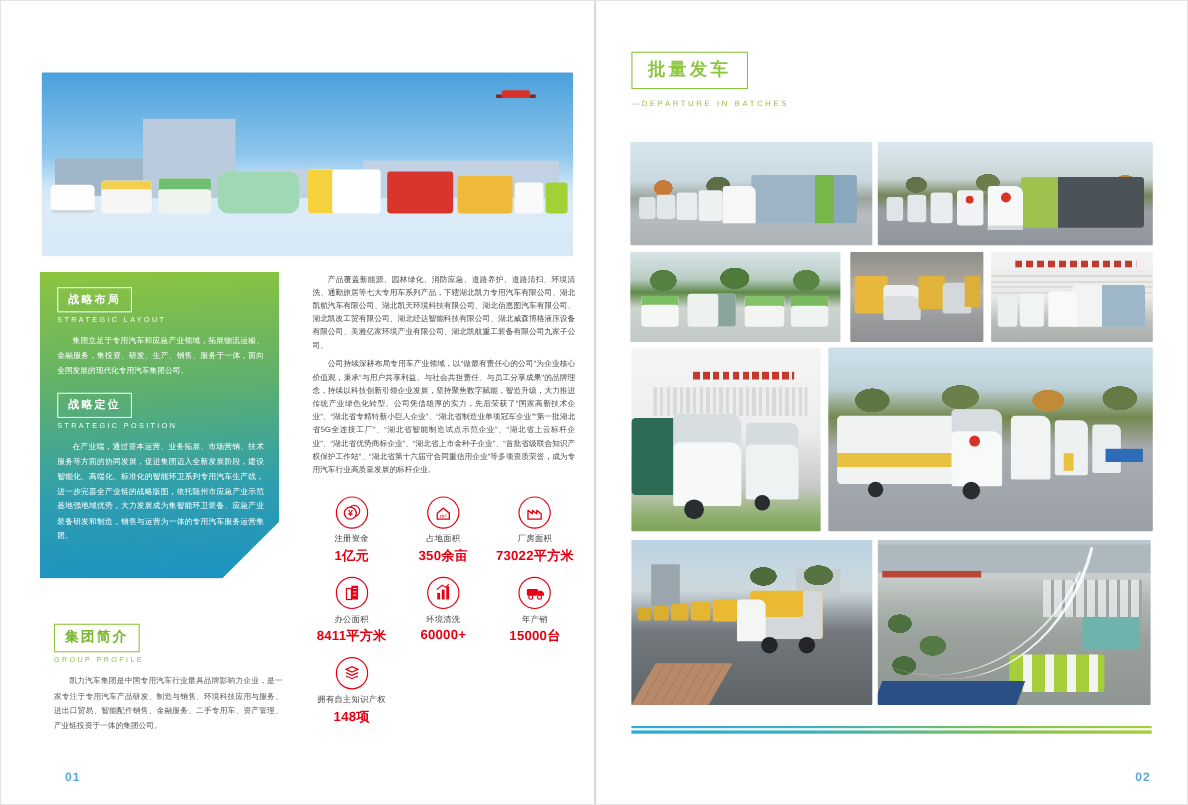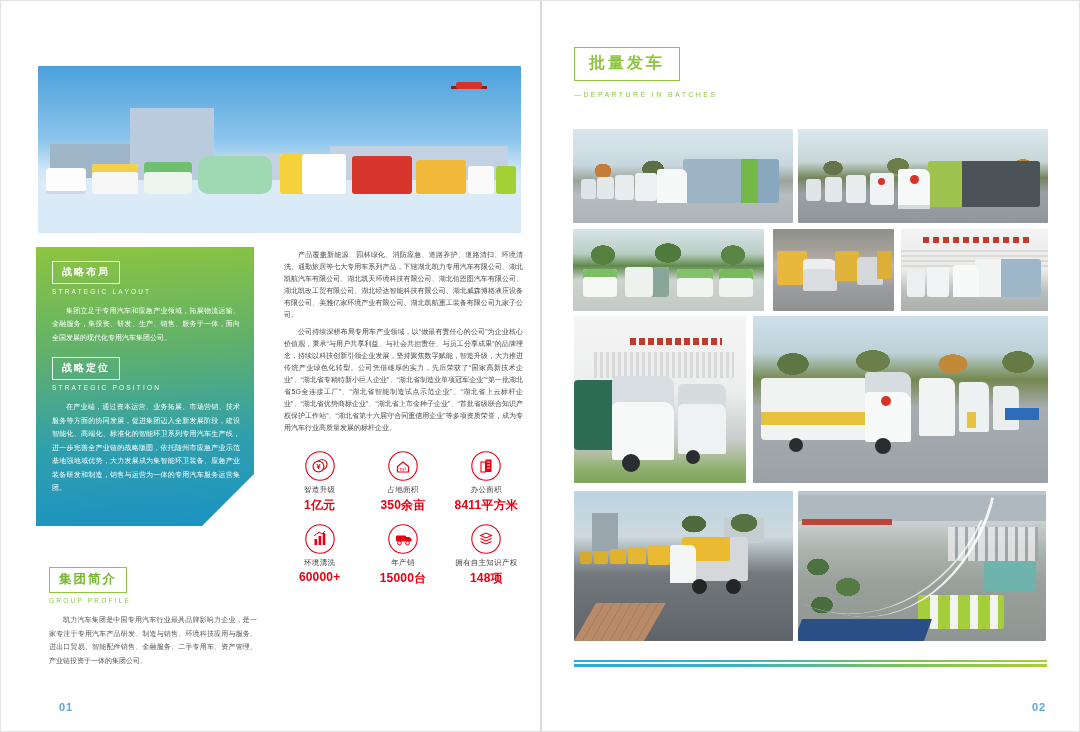--- a/index.html
+++ b/index.html
@@ -98,34 +98,42 @@
   <div class="stats">
 
 
     <div class="stat">
       <svg width="32" height="32" viewBox="0 0 32 32">
         <circle cx="16" cy="16" r="14.2" fill="none" stroke="#e60012" stroke-width="1.1"></circle>
         <circle cx="18" cy="14.5" r="5" fill="none" stroke="#e60012" stroke-width="1.1"></circle>
         <circle cx="14.5" cy="16.5" r="5.4" fill="#fff" stroke="#e60012" stroke-width="1.2"></circle>
         <text x="14.5" y="19.4" font-size="8" font-weight="bold" fill="#e60012" text-anchor="middle">¥</text>
       </svg>
-      <div class="stat-label">智造升级</div>
+      <div class="stat-label">注册资金</div>
       <div class="stat-value">1亿元</div>
     </div>
 
     <div class="stat">
       <svg width="32" height="32" viewBox="0 0 32 32">
         <circle cx="16" cy="16" r="14.2" fill="none" stroke="#e60012" stroke-width="1.1"></circle>
         <path d="M10.5 16.5 L16 12 l5.5 4.5 V22 h-11 z" fill="none" stroke="#e60012" stroke-width="1.2"></path>
         <text x="16" y="20.5" font-size="5" fill="#e60012" text-anchor="middle">m²</text>
       </svg>
       <div class="stat-label">占地面积</div>
       <div class="stat-value">350余亩</div>
     </div>
 
+    <div class="stat">
+      <svg width="32" height="32" viewBox="0 0 32 32">
+        <circle cx="16" cy="16" r="14.2" fill="none" stroke="#e60012" stroke-width="1.1"></circle>
+        <path d="M10 22 v-8 l4 3 v-3 l4 3 v-3 l4 3 v5 z" fill="none" stroke="#e60012" stroke-width="1.2" stroke-linejoin="round"></path>
+      </svg>
+      <div class="stat-label">厂房面积</div>
+      <div class="stat-value">73022平方米</div>
+    </div>
 
     <div class="stat">
       <svg width="32" height="32" viewBox="0 0 32 32">
         <circle cx="16" cy="16" r="14.2" fill="none" stroke="#e60012" stroke-width="1.1"></circle>
         <rect x="11" y="12" width="4.5" height="10" fill="none" stroke="#e60012" stroke-width="1.1"></rect>
         <rect x="15.5" y="9.5" width="6" height="12.5" fill="#e60012"></rect>
         <path d="M17 12 h3 M17 15 h3 M17 18 h3" stroke="#fff" stroke-width="0.9"></path>
       </svg>
       <div class="stat-label">办公面积</div>
       <div class="stat-value">8411平方米</div>

